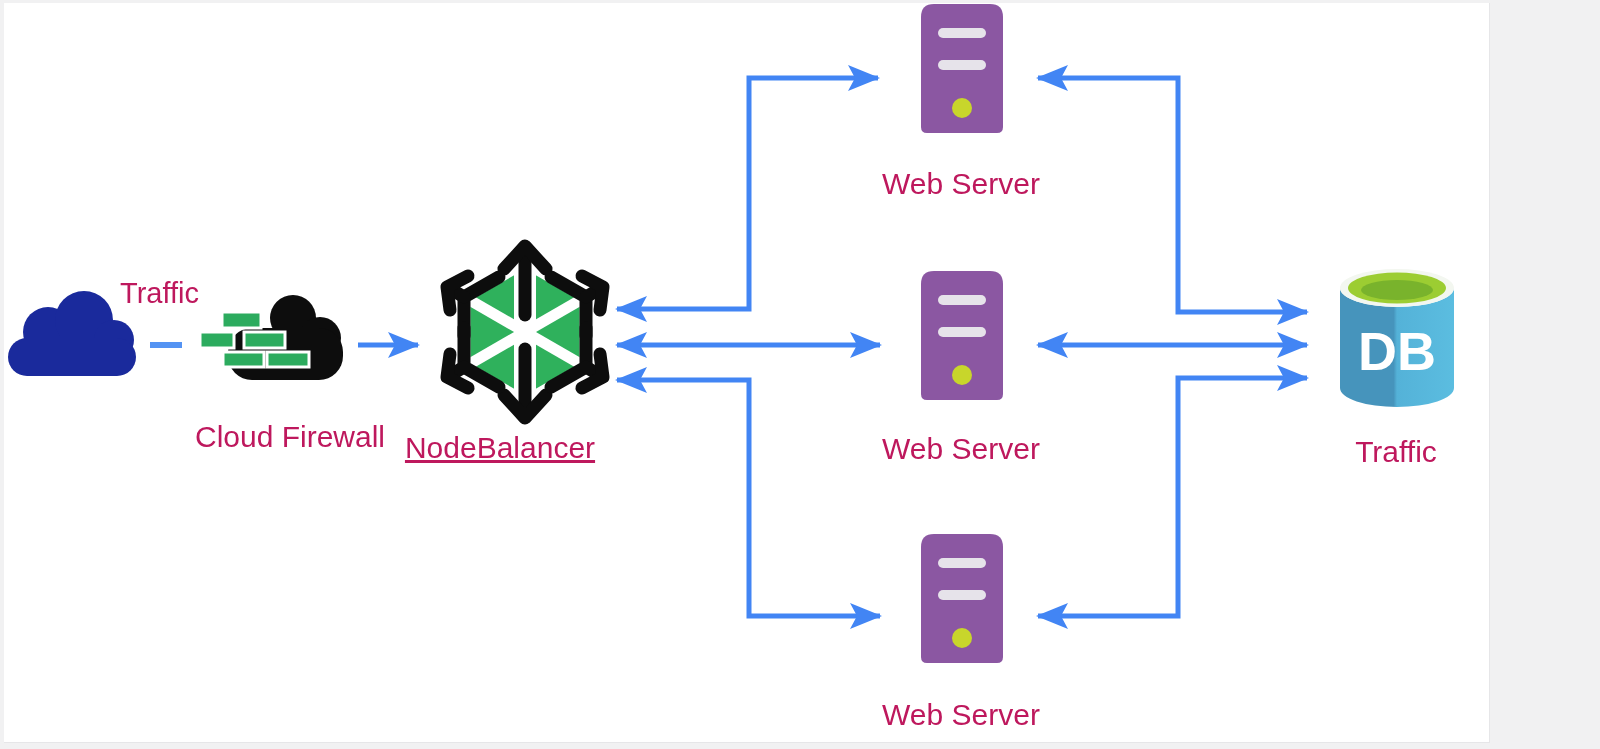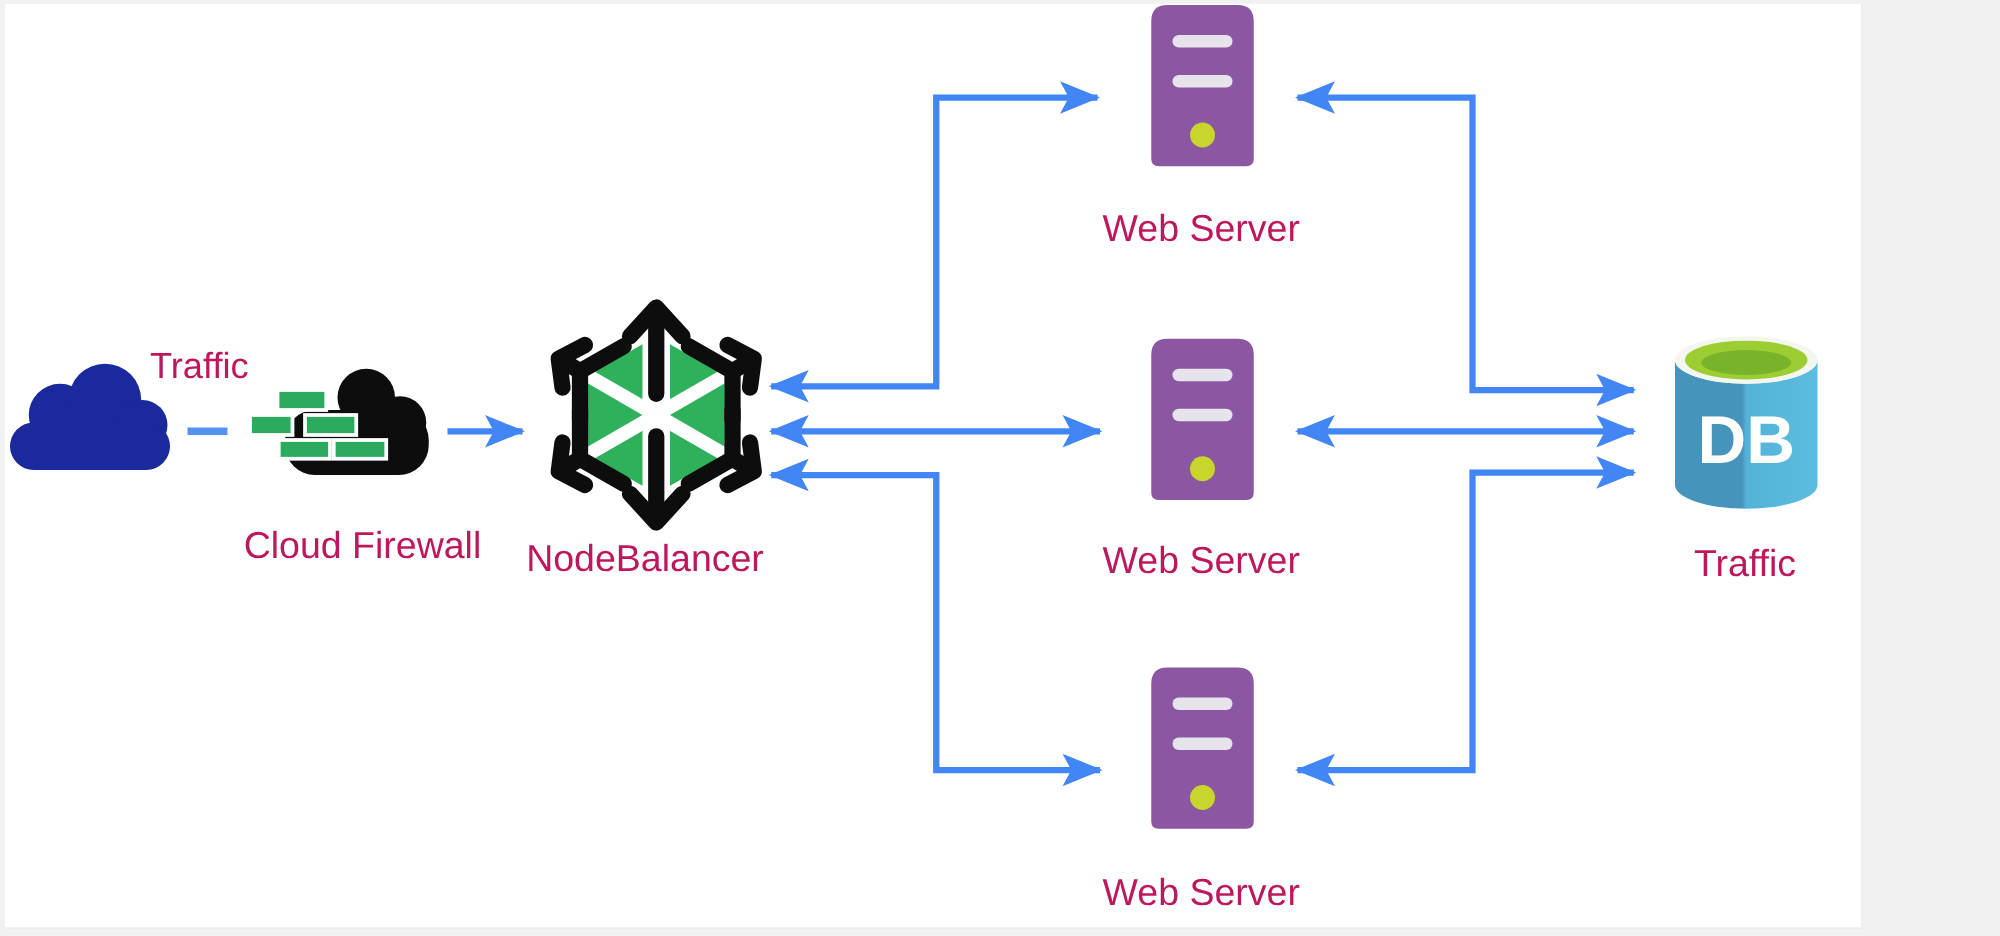--- a/index.html
+++ b/index.html
@@ -107,21 +107,21 @@
     <g id="nb-corner">
       <path d="M26 -55 L61 -35 L61 4"></path>
       <path d="M61 -35 L76 -44"></path>
       <path d="M57 -56 L78 -45 L75 -22"></path>
     </g>
     <use href="#nb-corner" transform="scale(1,-1)"></use>
     <use href="#nb-corner" transform="scale(-1,1)"></use>
     <use href="#nb-corner" transform="scale(-1,-1)"></use>
   </g>
 </svg>
-<div class="label" style="left:516px; top:431px;">NodeBalancer</div>
+<div class="label" style="left:500px; top:431px;text-decoration:underline;">NodeBalancer</div>
 
 <svg class="abs" style="left:920px; top:3px;" width="84" height="131" viewBox="0 0 84 131">
   <path d="M14 1 H70 Q83 1 83 14 V124 Q83 130 77 130 H7 Q1 130 1 124 V14 Q1 1 14 1 Z" fill="#8b57a2"></path>
   <rect x="18" y="25" width="48" height="10" rx="5" fill="#e6e3ea"></rect>
   <rect x="18" y="57" width="48" height="10" rx="5" fill="#e6e3ea"></rect>
   <circle cx="42" cy="105" r="10" fill="#c8d62b"></circle>
 </svg>
 <div class="label" style="left:961px; top:167px;">Web Server</div>
 
 <svg class="abs" style="left:920px; top:270px;" width="84" height="131" viewBox="0 0 84 131">

